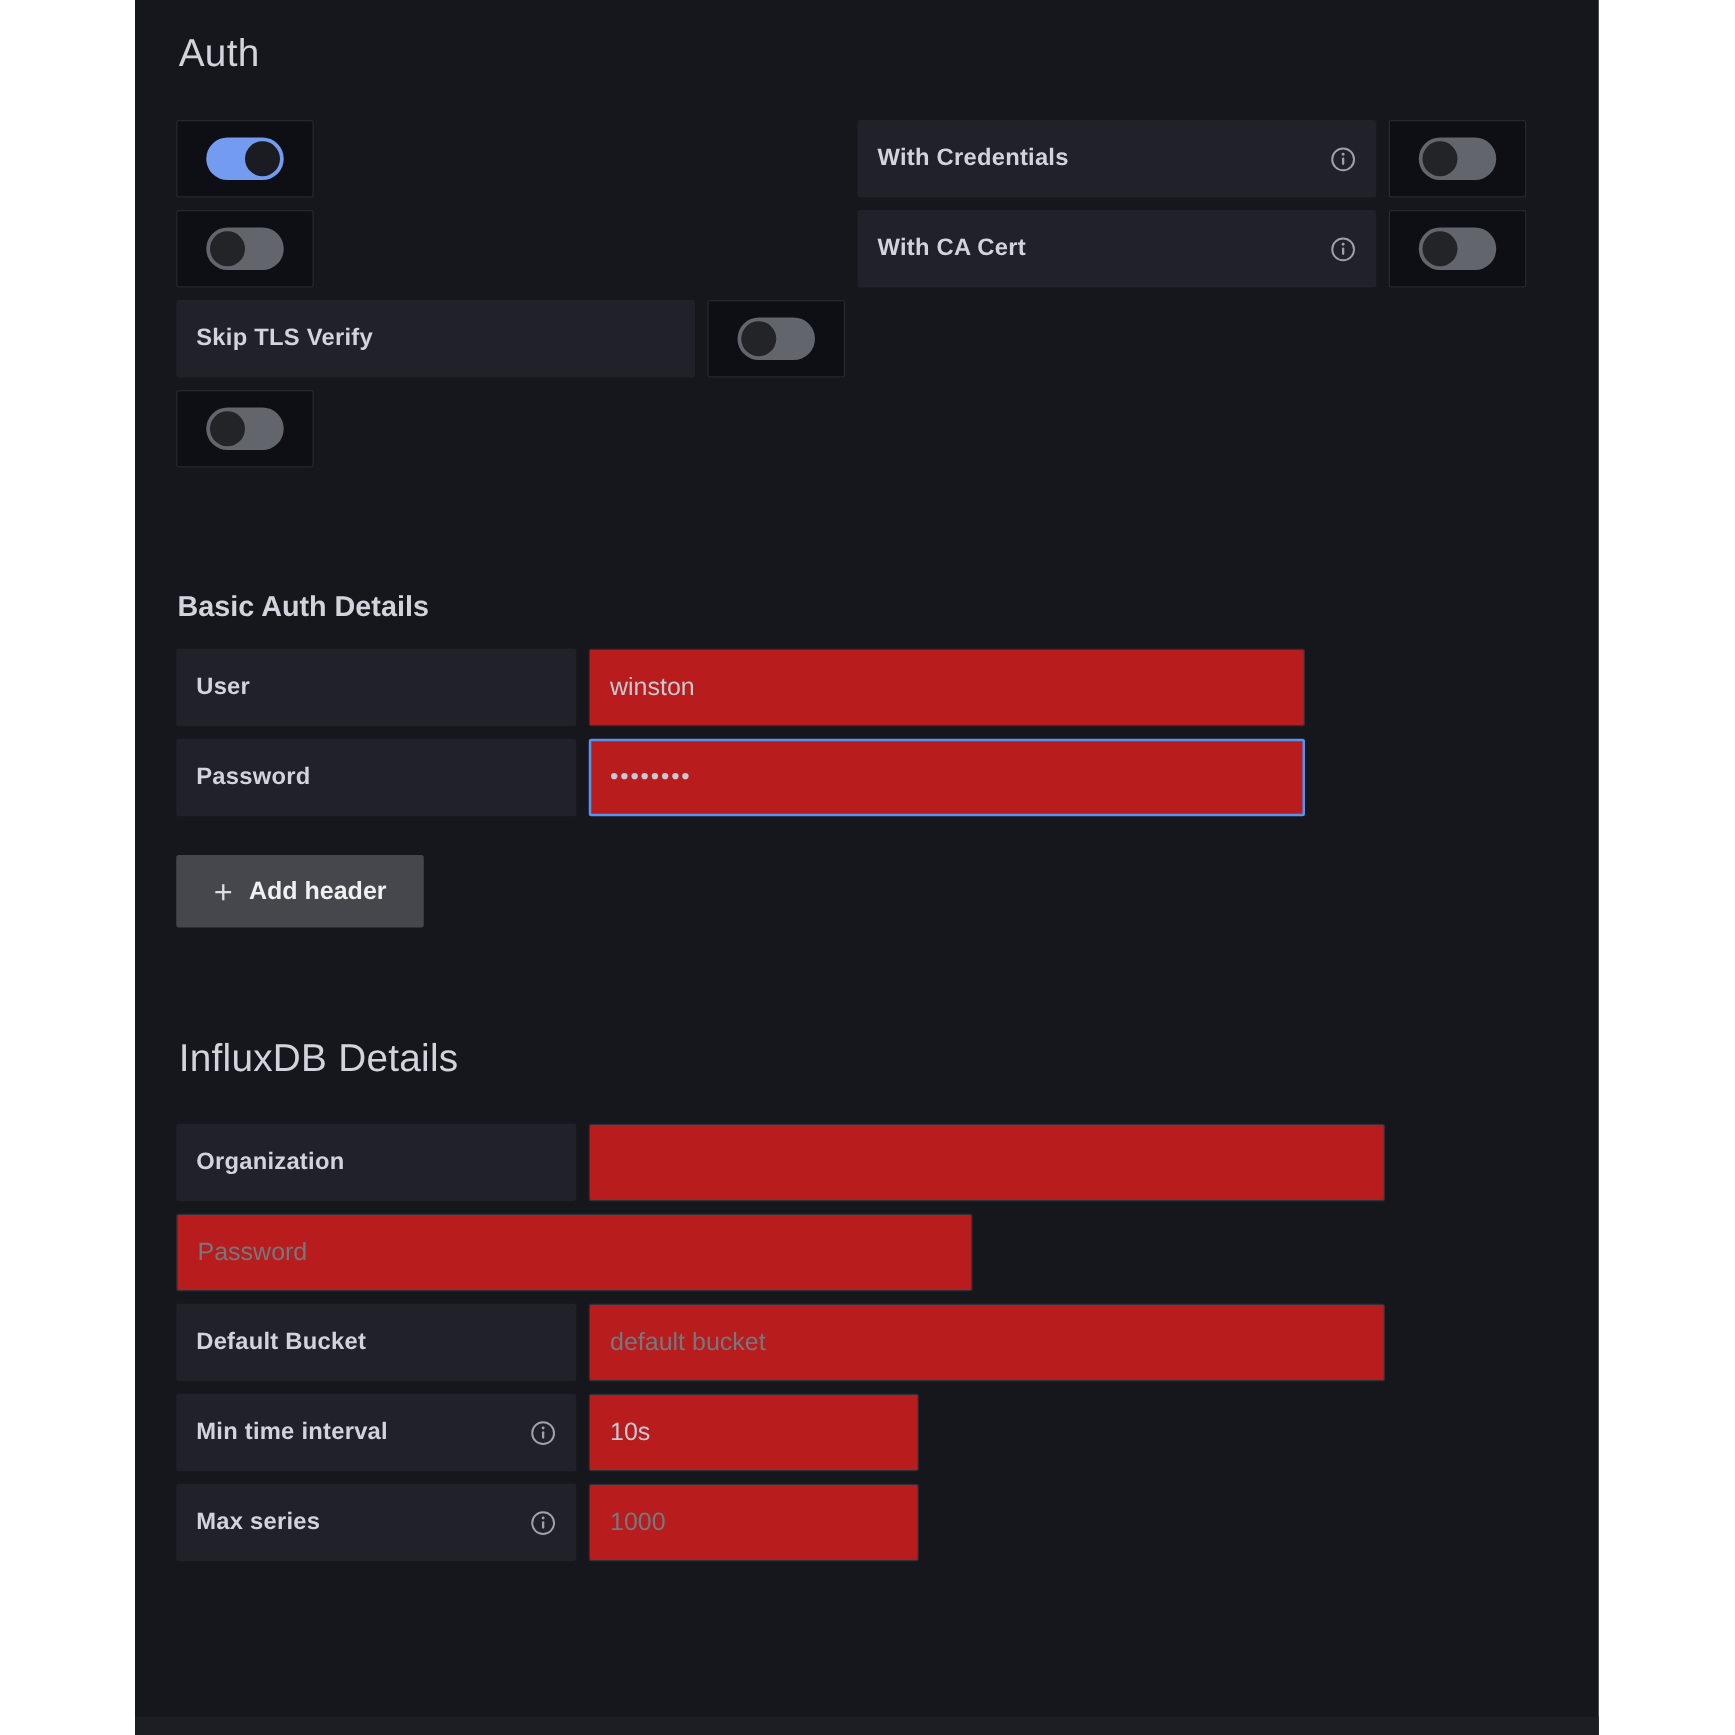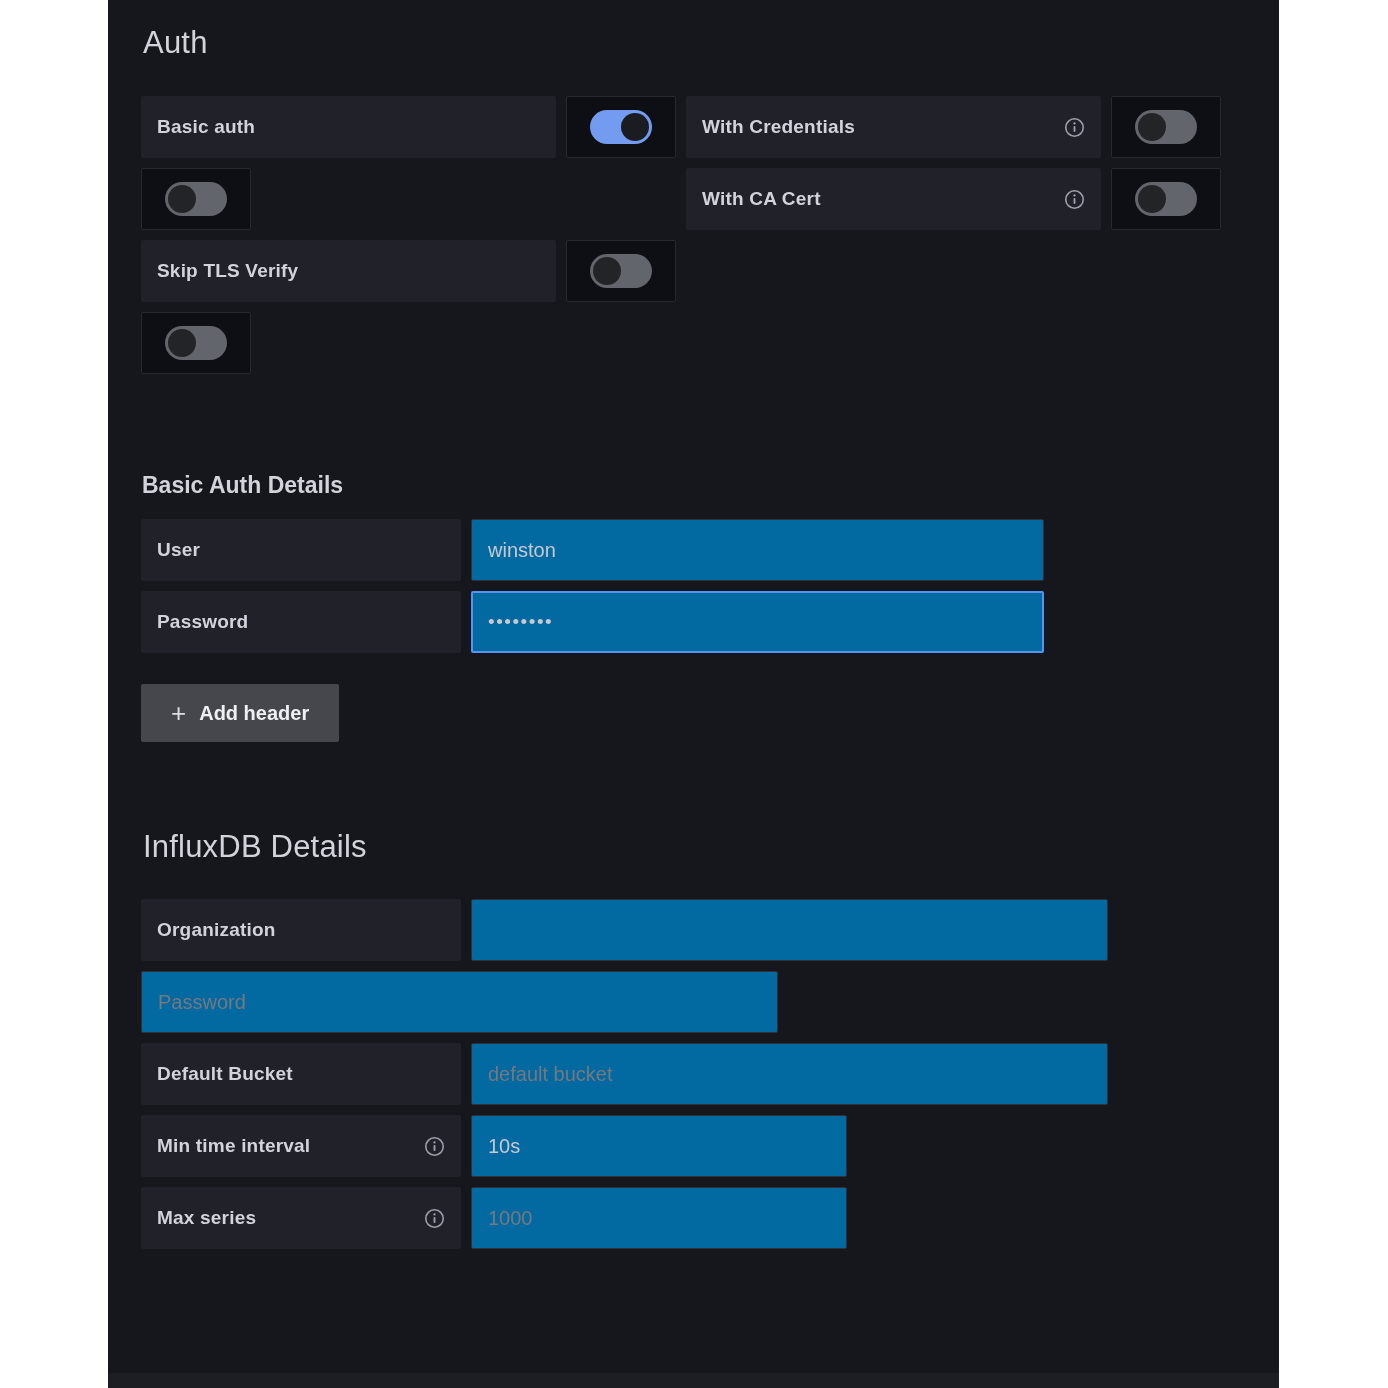--- a/index.html
+++ b/index.html
@@ -38,30 +38,30 @@
   .toggle-box {
     width:110px; height:62px; box-sizing:border-box; cursor:pointer;
     background:#0e0f14; border:1px solid #26282f; border-radius:2px;
     display:flex; align-items:center; justify-content:center;
   }
   .pill { position:relative; width:62px; height:34px; border-radius:17px; background:#63656c; }
   .knob { position:absolute; top:3px; left:3px; width:28px; height:28px; border-radius:50%; background:#232428; }
   .toggle-box.on .pill { background:#739cf0; }
   .toggle-box.on .knob { left:auto; right:3px; background:#1b1c21; }
   .text-input {
-    height:62px; box-sizing:border-box; background:#0369a1;
+    height:62px; box-sizing:border-box; background:#b91c1c;
     border:1px solid #2f3139; border-radius:2px; outline:none;
     color:#c8c9d2; font-size:20px; padding:0 16px; font-family:inherit;
   }
   .text-input::placeholder { color:#75787f; opacity:1; }
   .text-input.focused { border:2px solid #5794f2; padding:0 15px; }
   .pw { letter-spacing:1.5px; font-size:19px; }
   .w-573 { width:573px; }
   .w-637 { width:637px; }
-  .w-318 { width:376px; }
+  .w-318 { width:264px; }
   .info-icon { flex:0 0 auto; display:inline-flex; cursor:pointer; }
   .gap-headers { margin-top:89px; }
   .gap-influx { margin-top:87px; margin-bottom:35px; }
   .add-btn {
     margin-top:31px; display:inline-flex; align-items:center; gap:13px;
     height:58px; padding:0 30px; background:#45474d; border:none;
     border-radius:2px; color:#eef0f3; font-size:20px; font-weight:700;
     font-family:inherit; cursor:pointer;
   }
   .plus { font-size:26px; font-weight:400; color:#dcdde2; line-height:1; }
@@ -70,23 +70,20 @@
 <body>
 
 <div class="canvas">
   <div class="panel">
 
     <h3 class="section-title">Auth</h3>
 
     <div class="auth-grid">
       <div class="col">
         <div class="field-row">
-          <div class="label-box w-auth">
-            <span>Basic auth</span>
-          </div>
           <div class="toggle-box on">
             <div class="pill">
                 <div class="knob"></div>
               </div>
           </div>
         </div>
         <div class="field-row">
           <div class="toggle-box">
             <div class="pill">
                 <div class="knob"></div>

